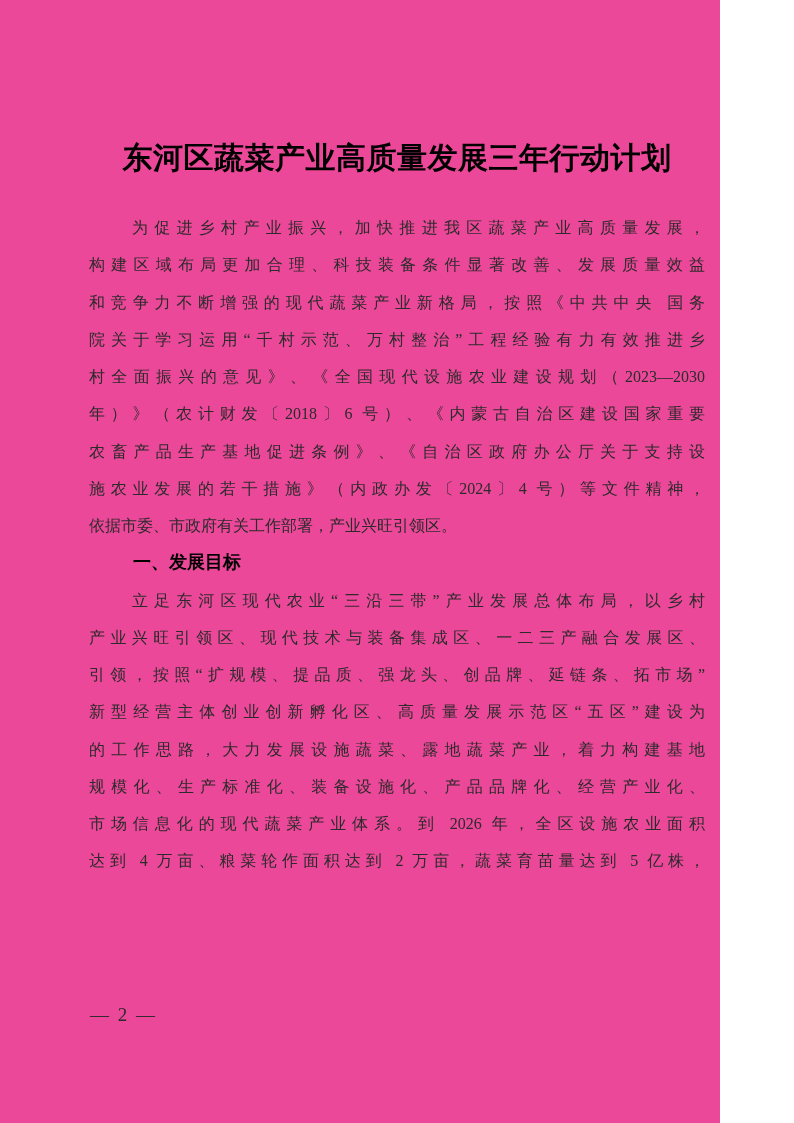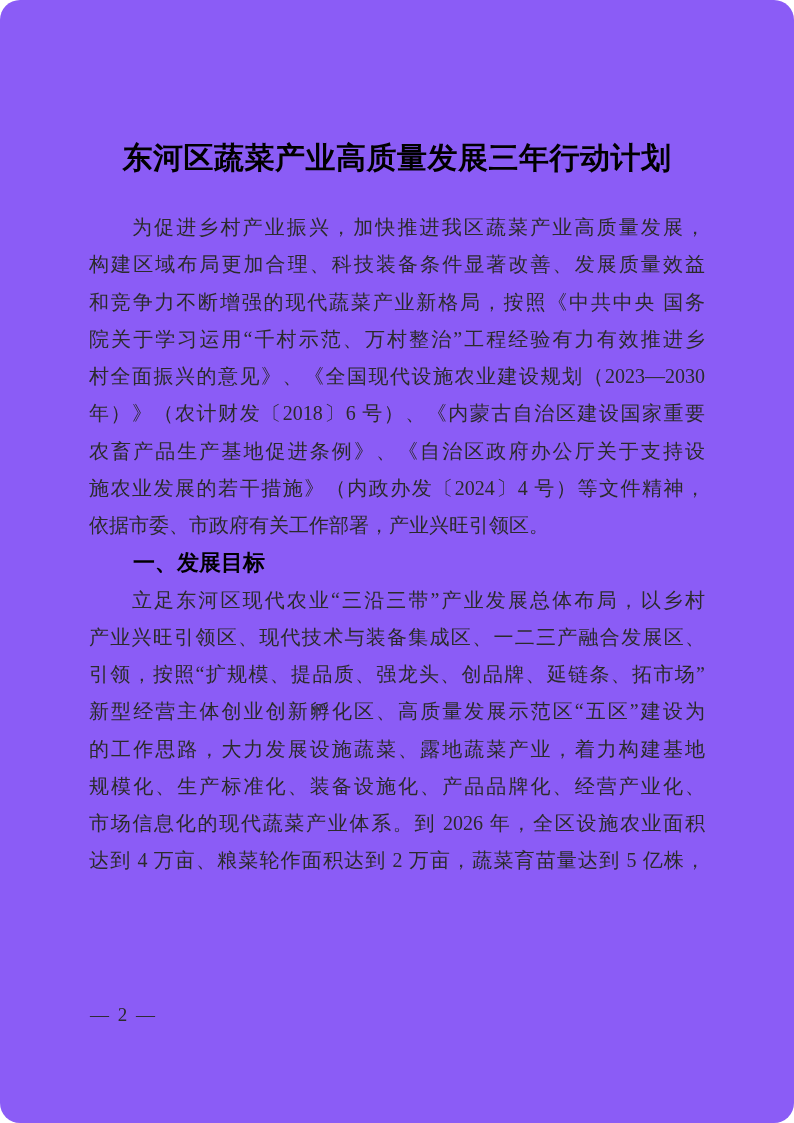--- a/index.html
+++ b/index.html
@@ -2,26 +2,25 @@
 <html><head>
 <meta charset="utf-8">
 <style>
   html, body {
     margin: 0;
     padding: 0;
     background: #ffffff;
   }
   .page {
     position: relative;
-    width: 794px;
+    width: 720px;
     height: 1123px;
-    background: #8b5cf6;
+    background: #ec4899;
     overflow: hidden;
     font-family: "Liberation Serif", "DejaVu Serif", serif;
-    border-radius: 20px;
   }
   .content {
     position: absolute;
     left: 89px;
     top: 0;
     width: 616px;
   }
   .doc-title {
     margin: 0;
     padding-top: 134px;
@@ -32,37 +31,37 @@
     line-height: 47px;
     letter-spacing: 0.5px;
   }
   .doc-title .title-line {
     display: block;
   }
   .doc-body {
     margin-top: 28px;
   }
   .line {
-    font-size: 20px;
+    font-size: 16px;
     line-height: 37.25px;
     color: #2b2b2b;
     text-align: justify;
     text-align-last: justify;
     white-space: normal;
   }
   .line.indent {
     text-indent: 43px;
   }
   .line.para-end {
     text-align-last: left;
   }
   .heading-line {
     font-family: "Liberation Sans", "DejaVu Sans", sans-serif;
     font-weight: 700;
-    font-size: 22px;
+    font-size: 18px;
     line-height: 37.25px;
     color: #000000;
     padding-left: 44px;
     text-align: left;
   }
   .footer {
     position: absolute;
     left: 90px;
     top: 1002px;
     font-size: 19px;

